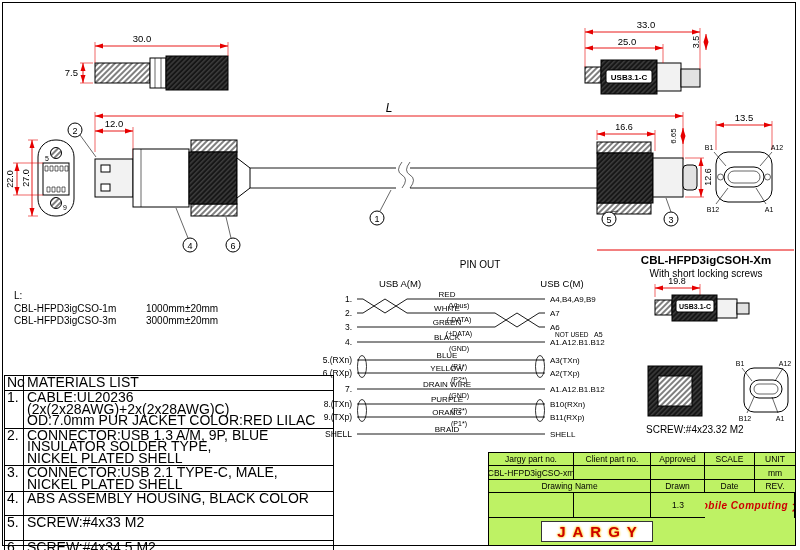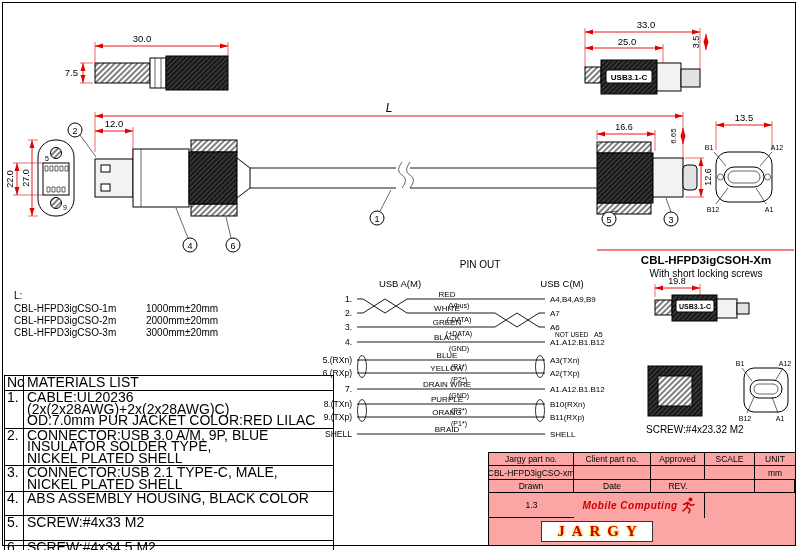--- a/index.html
+++ b/index.html
@@ -38,68 +38,65 @@
   #length-list .llpn { display:inline-block; width:132px; }
 
   
   #materials { position:absolute; left:4px; top:375px; width:330px; border-collapse:collapse; table-layout:fixed; font-size:14px; }
   #materials td { border:1px solid #000; padding:1px 3px; vertical-align:top; text-align:left; line-height:11.5px; }
   #materials td.no { width:19px; padding-left:2px; }
 
   
   #titleblock { left:488px; top:452px; width:308px; height:94px; border:1px solid #000;
     display:grid; grid-template-columns:85px 77px 54px 50px 40px; grid-template-rows:13px 14px 13px 25px 27px;
-    font-size:8.5px; background:#fca5a5; }
+    font-size:8.5px; background:#bef264; }
   .tb-cell { border-right:1px solid #000; border-bottom:1px solid #000; display:flex; align-items:center; justify-content:center; overflow:hidden; white-space:nowrap; }
   .tb-cell.nr { border-right:none; }
   .tb-cell.nb { border-bottom:none; }
   .span2 { grid-column:span 2; }
   .span3 { grid-column:span 3; }
   .dn { font-size:9.5px; }
   .mc-logo { display:flex; align-items:center; gap:3px; }
   .mc-text { color:#cc0000; font-weight:bold; font-style:italic; font-size:10px; letter-spacing:0.5px; }
   .jargy-box { border:1.5px solid #333; padding:0 8px; height:21px; display:flex; align-items:center; justify-content:center; background:#fff; }
-  .jargy-text { font-family:Liberation Serif, serif; font-weight:bold; font-size:15px; color:#cc0000; letter-spacing:7px; padding-left:7px;
+  .jargy-text { font-family:Liberation Sans, sans-serif; font-weight:bold; font-size:15px; color:#cc0000; letter-spacing:7px; padding-left:7px;
     text-shadow:0 0 2px #ffc800, 0 0 3px #ffc800; }
 </style>
 </head>
 <body>
 
 <div id="sheet-border"></div>
 
 <div class="abs" id="length-list">
   <div class="llhead">L:</div>
   <div class="llrow">
     <span class="llpn">CBL-HFPD3igCSO-1m</span><span>1000mm±20mm</span>
   </div>
   <div class="llrow">
-    <span class="llpn">CBL-HFPD3igCSO-2m</span><span>2000mm±20mm</span>
-  </div>
-  <div class="llrow">
     <span class="llpn">CBL-HFPD3igCSO-3m</span><span>3000mm±20mm</span>
   </div>
 </div>
 
 <table id="materials">
   <tbody>
       <tr style="height:15px">
     <td class="no">No</td>
     <td>MATERIALS LIST</td>
   </tr>
   <tr style="height:28px">
     <td class="no">1.</td>
     <td>
       <div>CABLE:UL20236 (2x(2x28AWG)+2x(2x28AWG)C)</div>
       <div>OD:7.0mm  PUR JACKET COLOR:RED LILAC</div>
     </td>
   </tr>
   <tr style="height:28px">
     <td class="no">2.</td>
     <td>
-      <div>CONNECTOR:USB 3.0 A/M, 9P, BLUE INSULATOR SOLDER TYPE,</div>
+      <div>CONNECTOR:USB 1.3 A/M, 9P, BLUE INSULATOR SOLDER TYPE,</div>
       <div>NICKEL PLATED SHELL</div>
     </td>
   </tr>
   <tr style="height:20px">
     <td class="no">3.</td>
     <td>CONNECTOR:USB 2.1 TYPE-C, MALE, NICKEL PLATED SHELL</td>
   </tr>
   <tr style="height:24px">
     <td class="no">4.</td>
     <td>ABS ASSEMBLY HOUSING, BLACK COLOR</td>
@@ -121,20 +118,21 @@
   <div class="tb-cell">Approved</div>
   <div class="tb-cell">SCALE</div>
   <div class="tb-cell nr">UNIT</div>
 
   <div class="tb-cell">CBL-HFPD3igCSO-xm</div>
   <div class="tb-cell"></div>
   <div class="tb-cell"></div>
   <div class="tb-cell"></div>
   <div class="tb-cell nr">mm</div>
 
+  <div class="tb-cell span2">Drawing Name</div>
   <div class="tb-cell">Drawn</div>
   <div class="tb-cell">Date</div>
   <div class="tb-cell nr">REV.</div>
 
   <div class="tb-cell"></div>
   <div class="tb-cell"></div>
   <div class="tb-cell nr">1.3</div>
 
   <div class="tb-cell span2 nb">
     <div class="mc-logo">

